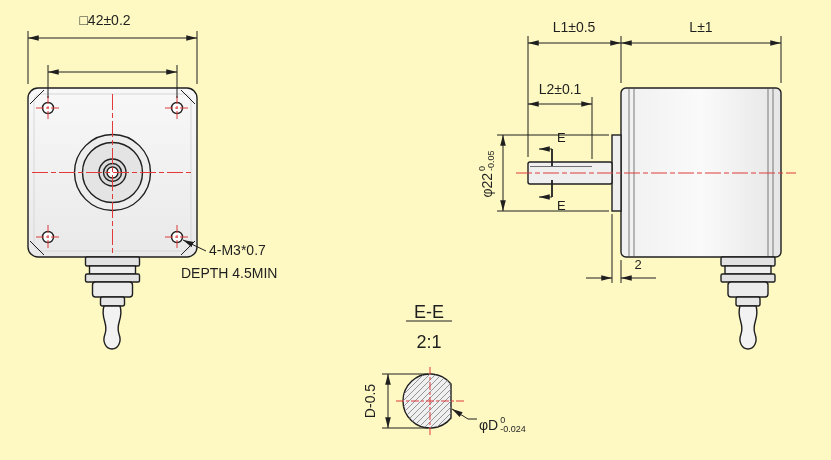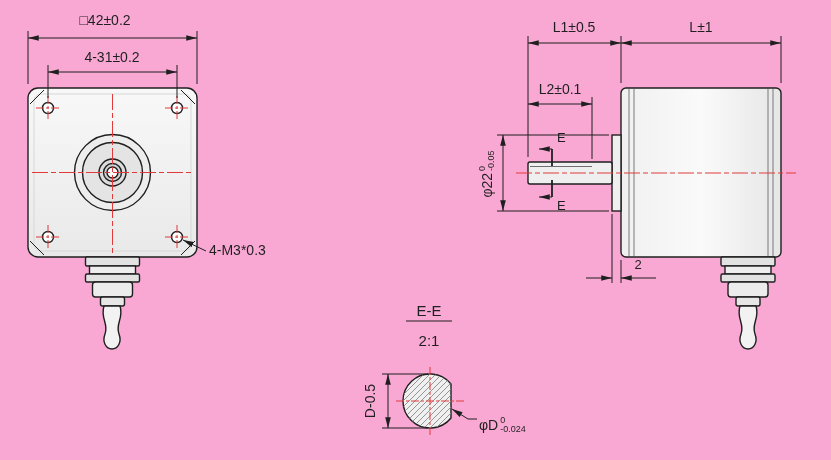--- a/index.html
+++ b/index.html
@@ -2,27 +2,27 @@
 <html style="--line: #1f1f1f; --centerline: #e03a3a; --metal_fill: #efefef;"><head>
 <meta charset="utf-8">
 <style>
   :root{
     --line:#1f1f1f;
     --centerline:#e03a3a;
     --metal_fill:#efefef;
   }
   *{margin:0;padding:0;box-sizing:border-box}
   body{font-family:"Liberation Sans",sans-serif;background:#ffffff}
-  .stage{position:relative;width:831px;height:460px;background:#f9a8d4;overflow:hidden}
+  .stage{position:relative;width:831px;height:460px;background:#fef9c3;overflow:hidden}
   .stage > svg{position:absolute;left:0;top:0}
   .lbl{position:absolute;color:var(--line);font-size:14px;line-height:1.15;white-space:nowrap}
   .ctr{text-align:center}
   .rot{transform:rotate(-90deg)}
   .sm{font-size:13px}
-  .md{font-size:15px}
+  .md{font-size:18px}
   .tolwrap{display:flex;align-items:center;justify-content:center;gap:2px}
   .tol{display:flex;flex-direction:column;font-size:9px;line-height:1.05;justify-content:center;text-align:left}
   
   .ol{stroke:var(--line);stroke-width:1.4}
   .dimln{stroke:var(--line);stroke-width:1;fill:none}
   .secl{stroke:var(--line);stroke-width:1.8;fill:none}
   .redln{stroke:var(--centerline);stroke-width:1;fill:none}
   .dash{stroke-dasharray:16 3 5 3}
   .dash2{stroke-dasharray:8 2 3 2}
   .metal{fill:var(--metal_fill)}
@@ -179,22 +179,22 @@
       </g>
       <g>
         <line x1="468" y1="419" x2="452" y2="409" class="dimln" marker-end="url(#ah)"></line>
         <line x1="468" y1="419" x2="477" y2="419" class="dimln"></line>
       </g>
       <line x1="406" y1="321" x2="452" y2="321" class="dimln" stroke-width="1.3"></line>
     </g>
   </svg>
 
   <div class="lbl ctr" style="left:30px;top:12px;width:150px">□42±0.2</div>
-  <div class="lbl ctr" style="left:37px;top:49px;width:150px">4-31±0.2</div>
-  <div class="lbl" style="left:209px;top:242px">4-M3*0.3</div>
+  <div class="lbl" style="left:209px;top:242px">4-M3*0.7</div>
+  <div class="lbl" style="left:181px;top:265px">DEPTH 4.5MIN</div>
 
   <div class="lbl ctr" style="left:534px;top:19px;width:80px">L1±0.5</div>
   <div class="lbl ctr" style="left:661px;top:19px;width:80px">L±1</div>
   <div class="lbl ctr" style="left:520px;top:81px;width:80px">L2±0.1</div>
 
   <div class="lbl tolwrap rot" style="left:445px;top:162px;width:84px;height:24px">
     <span>φ22</span>
     <span class="tol">
       <span>0</span>
       <span>-0.05</span>

